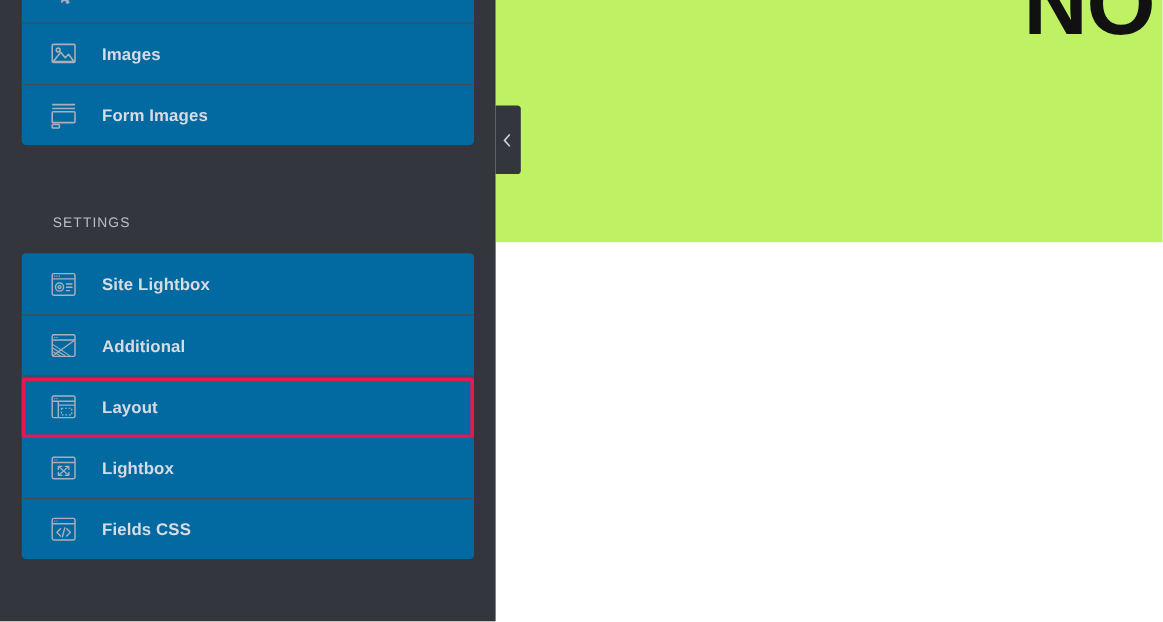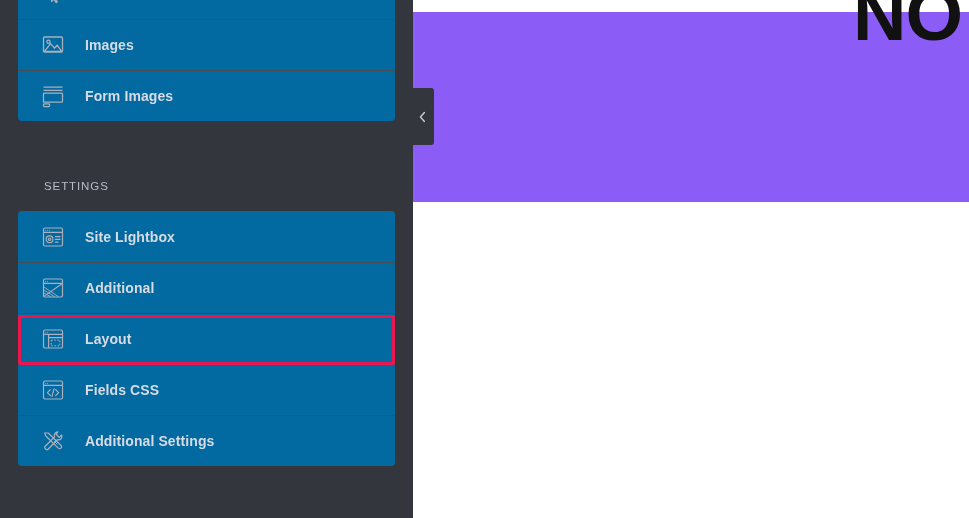--- a/index.html
+++ b/index.html
@@ -25,24 +25,24 @@
     left: 413px;
     top: 0;
     width: 556px;
     height: 518px;
     background: #ffffff;
     overflow: hidden;
   }
   .content-hero {
     position: absolute;
     left: 0;
-    top: 12px;
+    top: 0;
     width: 556px;
     height: 202px;
-    background: #8b5cf6;
+    background: #bef264;
   }
   .hero-headline {
     position: absolute;
     right: 7px;
     top: -34px;
     font-family: "Liberation Sans", sans-serif;
     font-size: 74px;
     font-weight: 700;
     letter-spacing: -1px;
     color: #111111;
@@ -263,48 +263,52 @@
             <circle cx="4.6" cy="5.2" r="0.55" fill="currentColor" stroke="none"></circle>
             <circle cx="6.5" cy="5.2" r="0.55" fill="currentColor" stroke="none"></circle>
             <line x1="7.6" y1="7.4" x2="7.6" y2="21"></line>
             <line x1="7.6" y1="10.6" x2="21.5" y2="10.6"></line>
             <rect x="10.2" y="13.2" width="8.6" height="5.6" stroke-dasharray="1.6 1.4" stroke-width="1"></rect>
           </svg>
         </span>
         <span class="row-label">Layout</span>
       </div>
 
+      <div class="menu-row">
+        <span class="icon-wrap">
+          <svg width="24" height="24" viewBox="0 0 24 24" fill="none" stroke="currentColor" stroke-width="1.2">
+            <rect x="2.5" y="3" width="19" height="18" rx="1.4"></rect>
+            <line x1="2.5" y1="7.4" x2="21.5" y2="7.4"></line>
+            <circle cx="4.6" cy="5.2" r="0.55" fill="currentColor" stroke="none"></circle>
+            <circle cx="6.5" cy="5.2" r="0.55" fill="currentColor" stroke="none"></circle>
+            <path d="M7.6 10.6 L16.4 18.2 M7.6 18.2 L16.4 10.6" stroke-width="1.1"></path>
+            <path d="M7.6 10.6 L11 10.6 M7.6 10.6 L7.6 13.6" stroke-width="1.1"></path>
+            <path d="M16.4 10.6 L13 10.6 M16.4 10.6 L16.4 13.6" stroke-width="1.1"></path>
+            <path d="M7.6 18.2 L11 18.2 M7.6 18.2 L7.6 15.2" stroke-width="1.1"></path>
+            <path d="M16.4 18.2 L13 18.2 M16.4 18.2 L16.4 15.2" stroke-width="1.1"></path>
+          </svg>
+        </span>
+        <span class="row-label">Lightbox</span>
+      </div>
 
       <div class="menu-row">
         <span class="icon-wrap">
           <svg width="24" height="24" viewBox="0 0 24 24" fill="none" stroke="currentColor" stroke-width="1.2">
             <rect x="2.5" y="3" width="19" height="18" rx="1.4"></rect>
             <line x1="2.5" y1="7.4" x2="21.5" y2="7.4"></line>
             <circle cx="4.6" cy="5.2" r="0.55" fill="currentColor" stroke="none"></circle>
             <circle cx="6.5" cy="5.2" r="0.55" fill="currentColor" stroke="none"></circle>
             <path d="M9.4 11.6 L6.4 14.6 L9.4 17.6" stroke-linecap="round" stroke-linejoin="round" stroke-width="1.2"></path>
             <path d="M14.6 11.6 L17.6 14.6 L14.6 17.6" stroke-linecap="round" stroke-linejoin="round" stroke-width="1.2"></path>
             <line x1="13" y1="10.9" x2="11" y2="18.3" stroke-width="1.2" stroke-linecap="round"></line>
           </svg>
         </span>
         <span class="row-label">Fields CSS</span>
       </div>
 
-      <div class="menu-row">
-        <span class="icon-wrap">
-          <svg width="24" height="24" viewBox="0 0 24 24" fill="none" stroke="currentColor" stroke-width="1.25" stroke-linejoin="round">
-            <path d="M16.8 2.8 a3.6 3.6 0 0 0 -3.2 5.1 L4.2 17.3 a1.6 1.6 0 0 0 0 2.3
-                     l0.6 0.6 a1.6 1.6 0 0 0 2.3 0 L16.4 10.8 a3.6 3.6 0 0 0 4.3 -4.8
-                     L18.2 8.4 L15.1 5.3 Z"></path>
-            <path d="M3.6 4 L7.2 4 L20 16.5 a1.9 1.9 0 0 1 -2.7 2.7 L4.8 7 Z" stroke-width="1.2"></path>
-            <line x1="13.2" y1="12.2" x2="16.2" y2="15.2" stroke-width="1"></line>
-          </svg>
-        </span>
-        <span class="row-label">Additional Settings</span>
-      </div>
 
     </div>
 
     <div class="highlight-ring"></div>
 
   </div>
 
   <div class="collapse-tab">
     <span class="chev">
       <svg width="7" height="11" viewBox="0 0 7 11" fill="none" stroke="#c9cdd4" stroke-width="1.4" stroke-linecap="round" stroke-linejoin="round">

